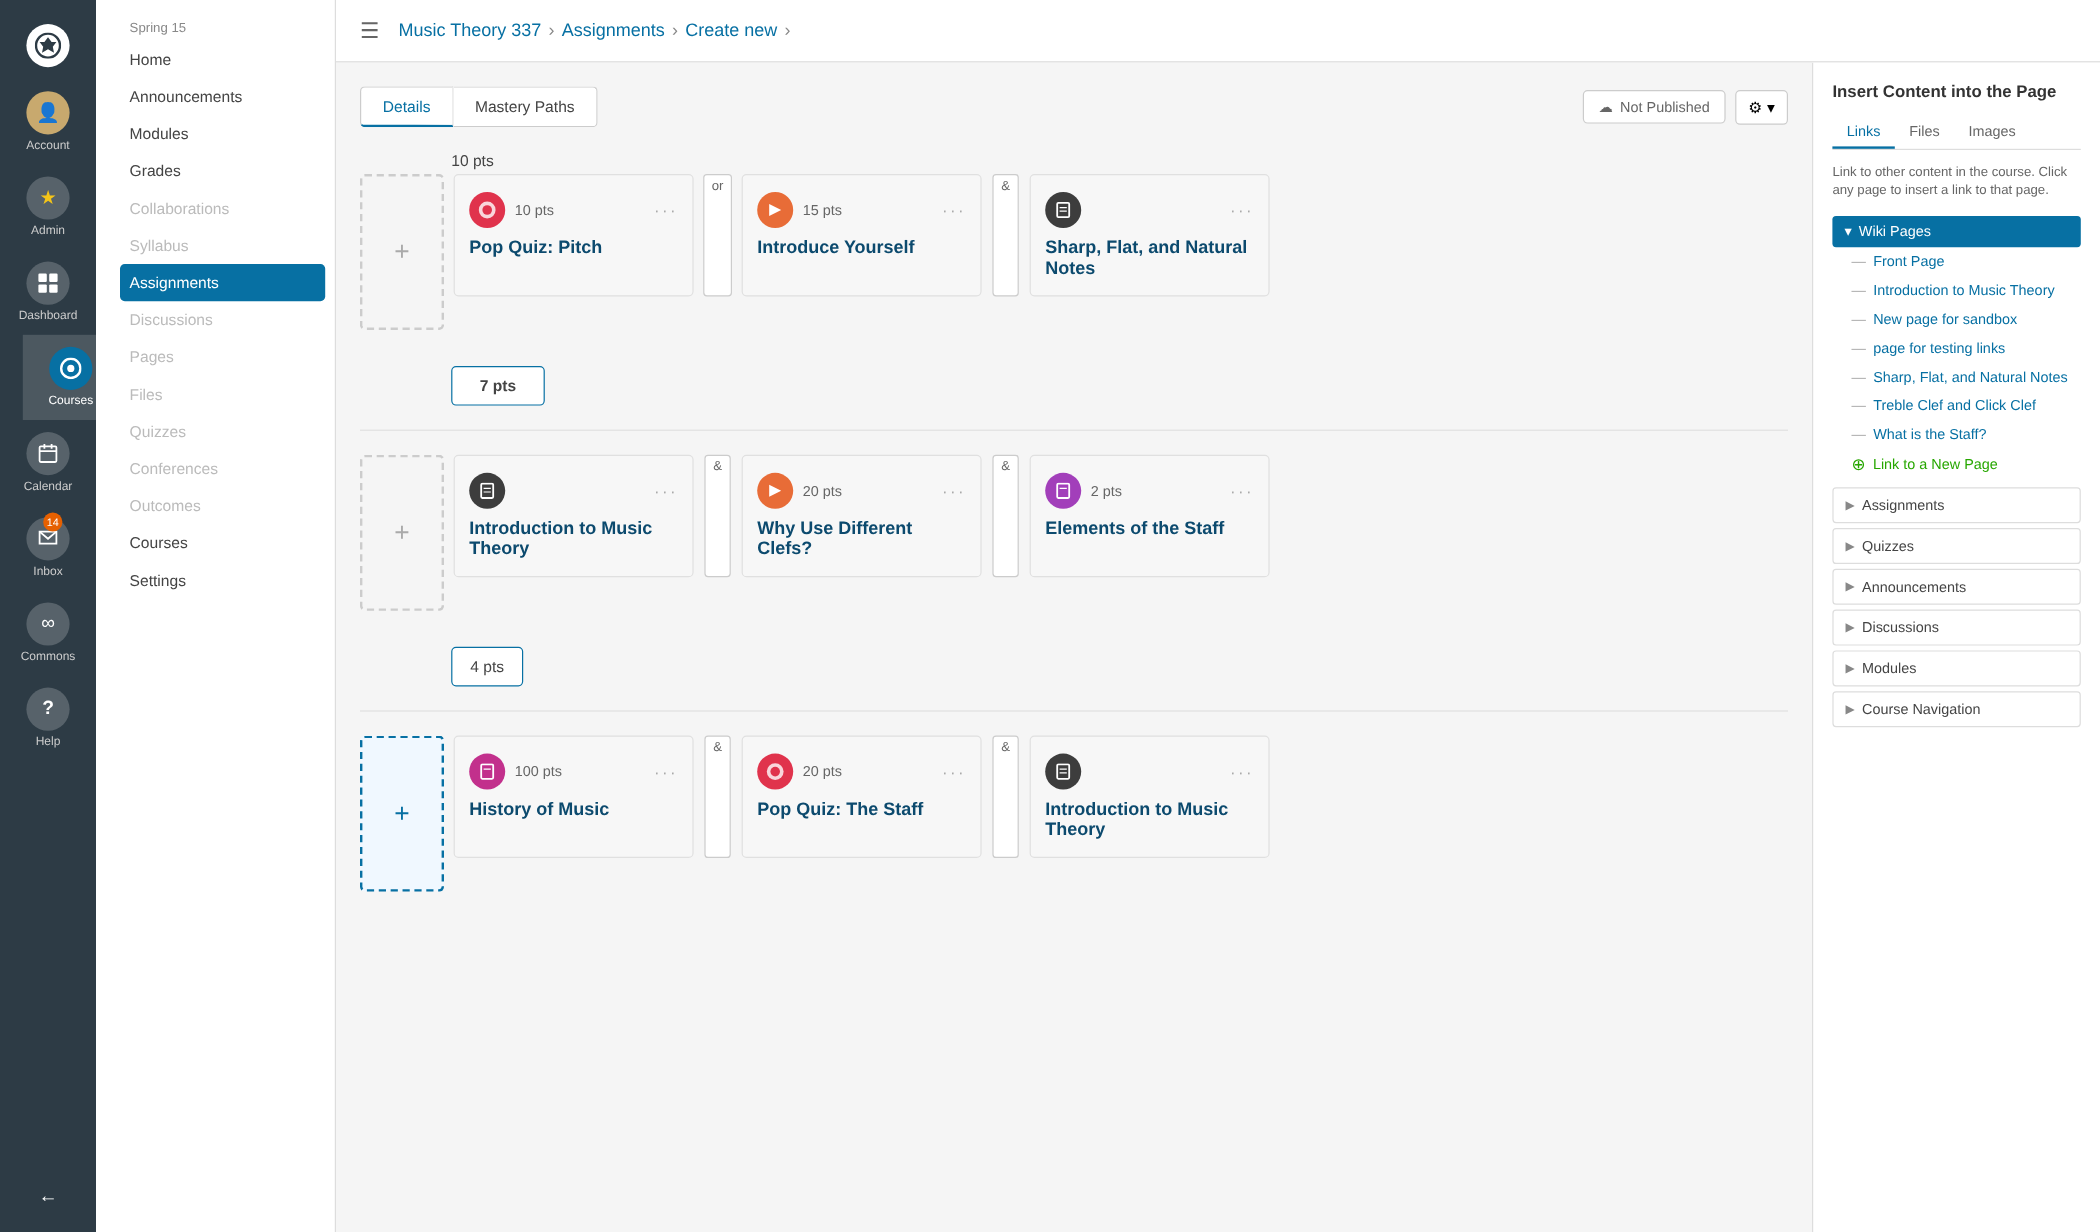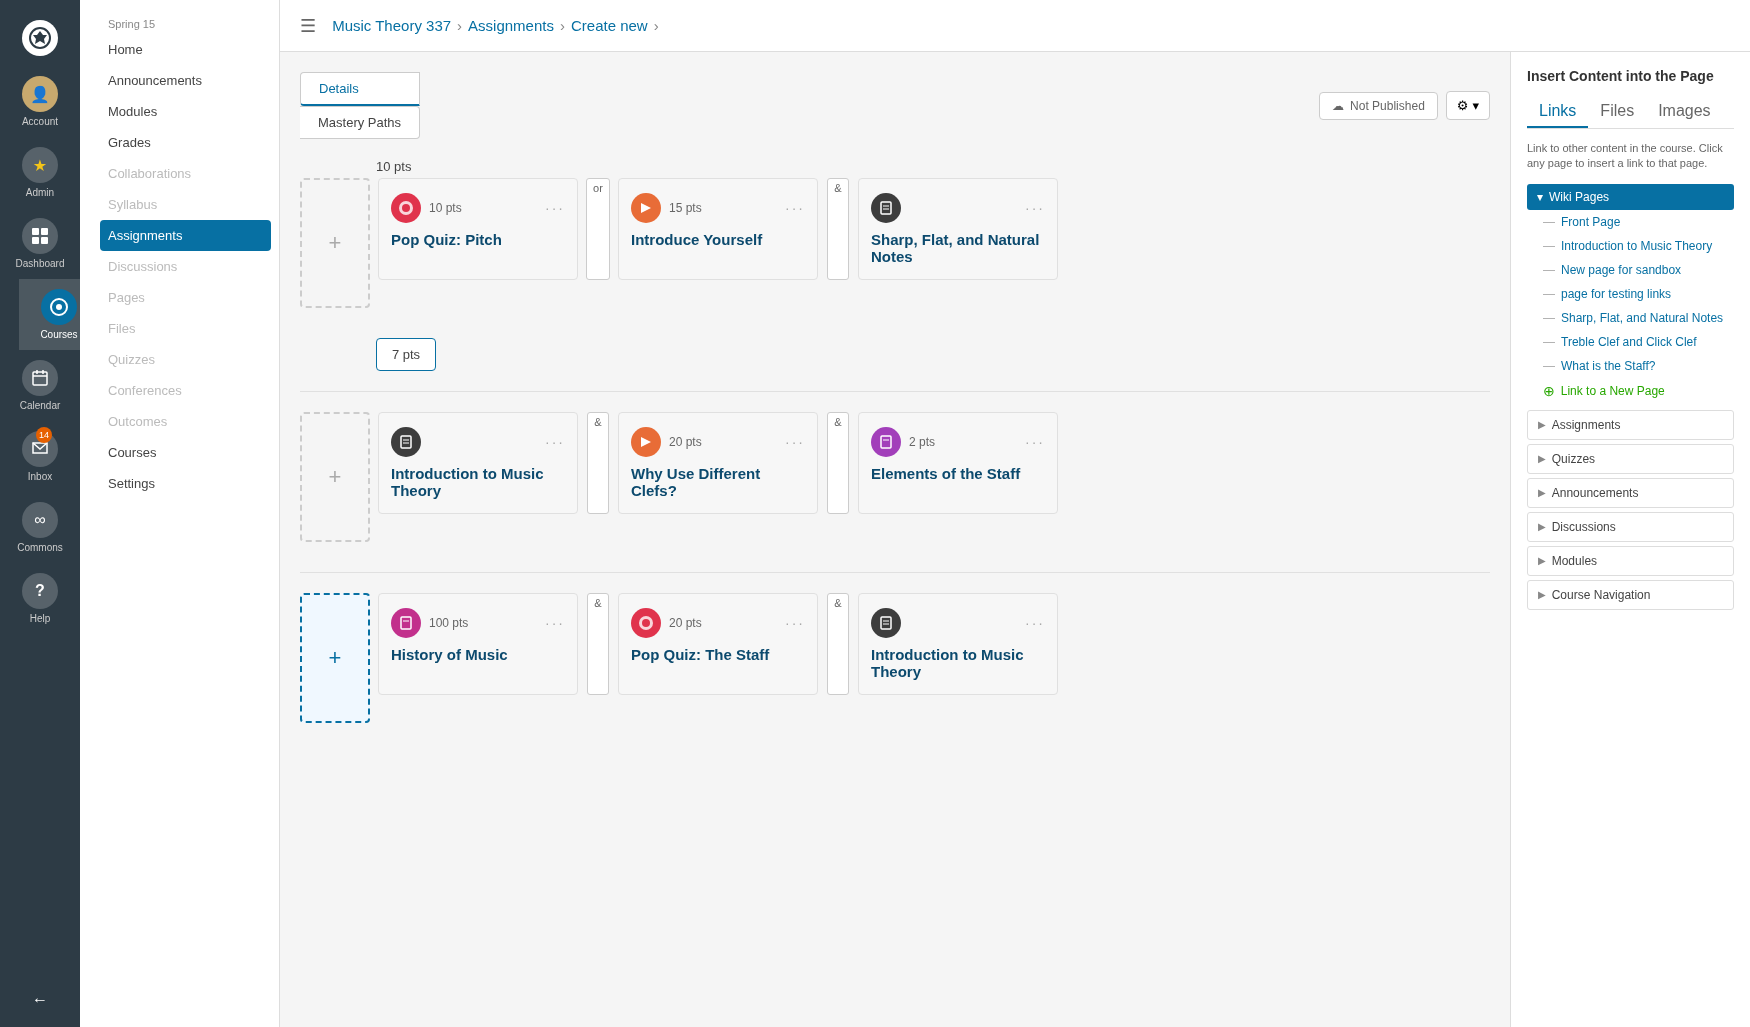--- a/index.html
+++ b/index.html
@@ -122,21 +122,21 @@
     }
 
     
     .tabs {
       display: flex;
       gap: 0;
       margin-bottom: 20px;
       align-items: center;
       justify-content: space-between;
     }
-    .tab-group { display: flex; flex-direction: column; }
+    .tab-group { display: flex; }
     .tab {
       padding: 8px 18px;
       border: 1px solid #ccc;
       background: #fff;
       cursor: pointer;
       font-size: 13px;
       color: #444;
     }
     .tab:first-child { border-radius: 4px 0 0 4px; }
     .tab:last-child { border-radius: 0 4px 4px 0; border-left: none; }
@@ -266,21 +266,21 @@
       margin-bottom: 12px;
     }
     .rp-tabs {
       display: flex;
       gap: 0;
       border-bottom: 1px solid #ddd;
       margin-bottom: 12px;
     }
     .rp-tab {
       padding: 6px 12px;
-      font-size: 16px;
+      font-size: 12px;
       cursor: pointer;
       color: #666;
       border-bottom: 2px solid transparent;
     }
     .rp-tab.active {
       color: #0770a3;
       border-bottom-color: #0770a3;
     }
     .rp-desc {
       font-size: 11px;
@@ -544,21 +544,21 @@
                     </svg>
                 </div>
               </div>
               <span class="card-menu">···</span>
             </div>
             <div class="card-title">Sharp, Flat, and Natural Notes</div>
           </div>
         </div>
       </div>
       <div style="margin-bottom: 20px; margin-left: 76px;">
-        <div class="pts-box" style="width:60px; display:inline-block;">7 pts</div>
+        <div class="pts-box" style="width:78px; display:inline-block;font-weight:bold;">7 pts</div>
       </div>
 
       <hr class="section-divider">
 
       <div class="path-row">
         <div class="add-btn-box">
           <span class="plus">+</span>
         </div>
         <div class="cards-group">
           <div class="card">
@@ -606,20 +606,23 @@
                     </svg>
                 </div>
                 <span class="card-pts">2 pts</span>
               </div>
               <span class="card-menu">···</span>
             </div>
             <div class="card-title">Elements of the Staff</div>
           </div>
         </div>
       </div>
+      <div style="margin-bottom: 20px; margin-left: 76px;">
+        <div class="pts-box" style="width:60px; display:inline-block;">4 pts</div>
+      </div>
 
       <hr class="section-divider">
 
       <div class="path-row">
         <div class="add-btn-box selected">
           <span class="plus" style="color:#0770a3;">+</span>
         </div>
         <div class="cards-group">
           <div class="card">
             <div class="card-header">

